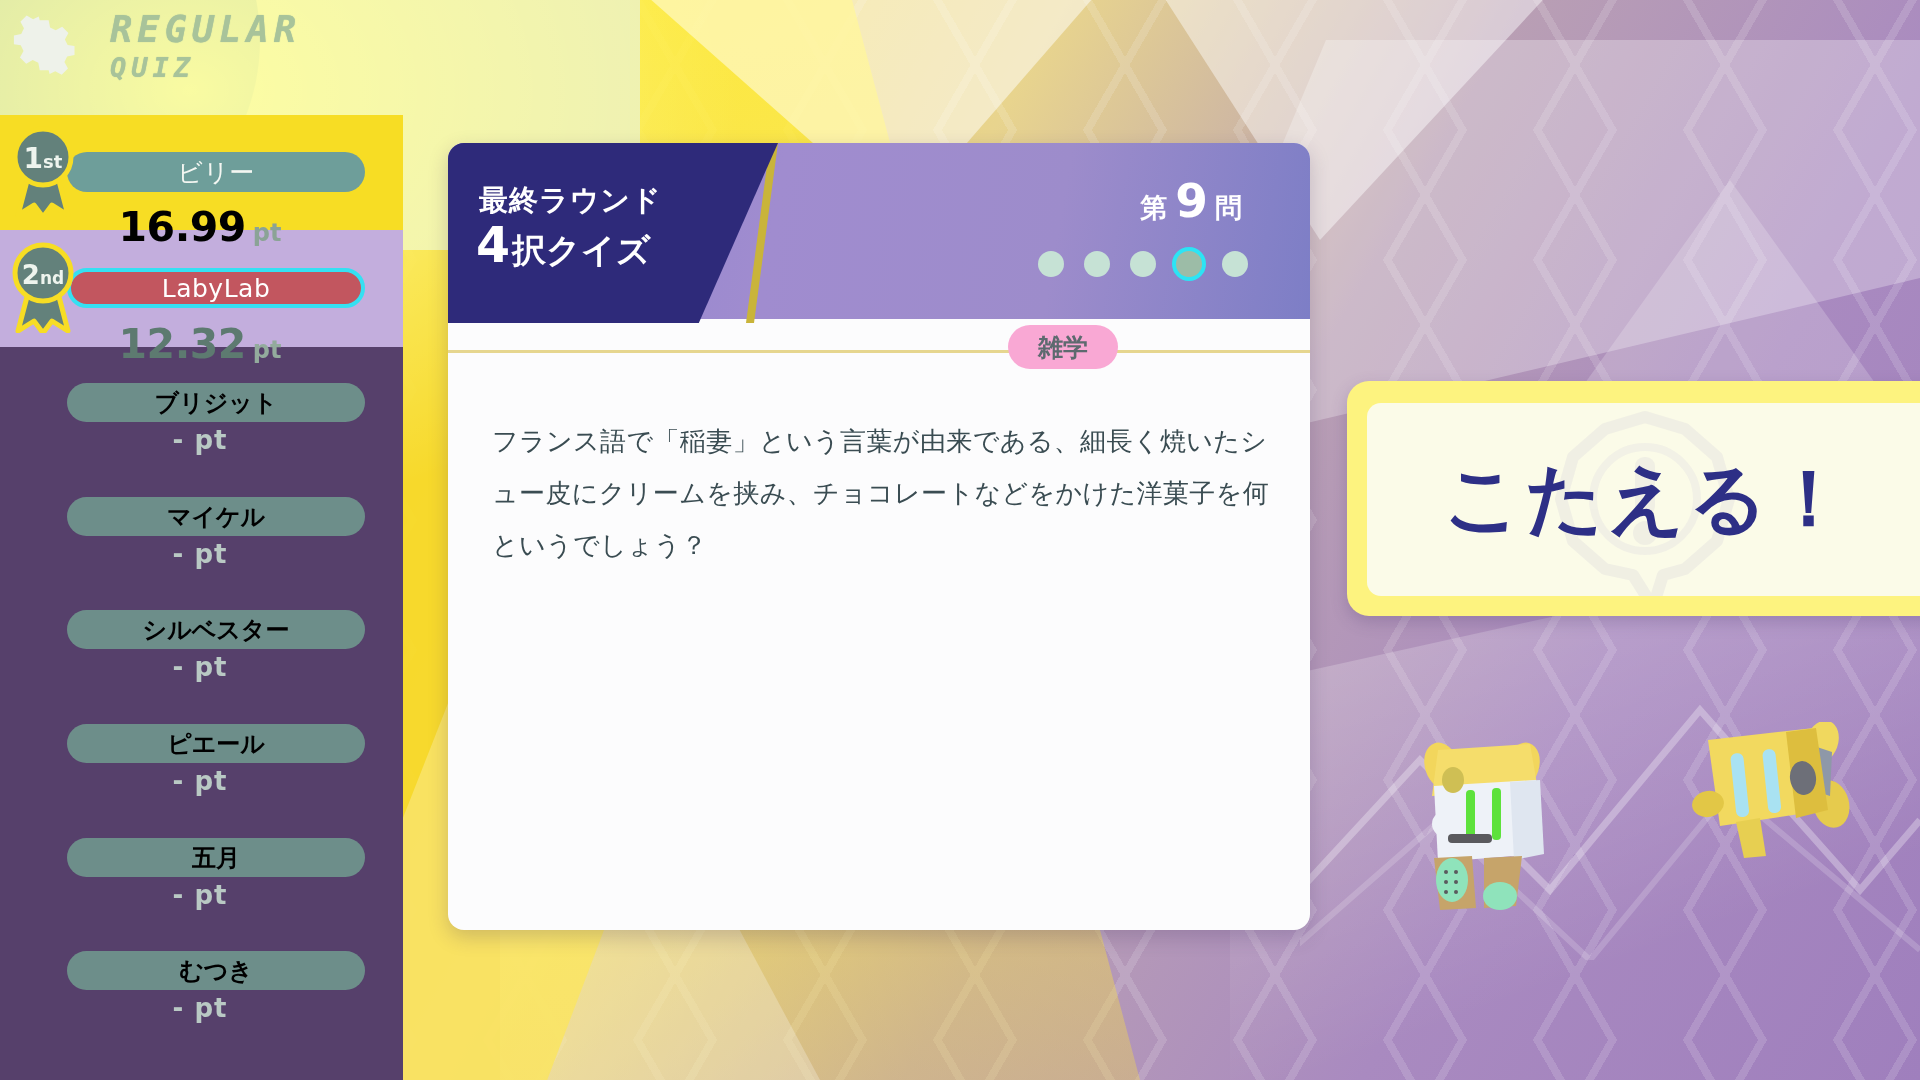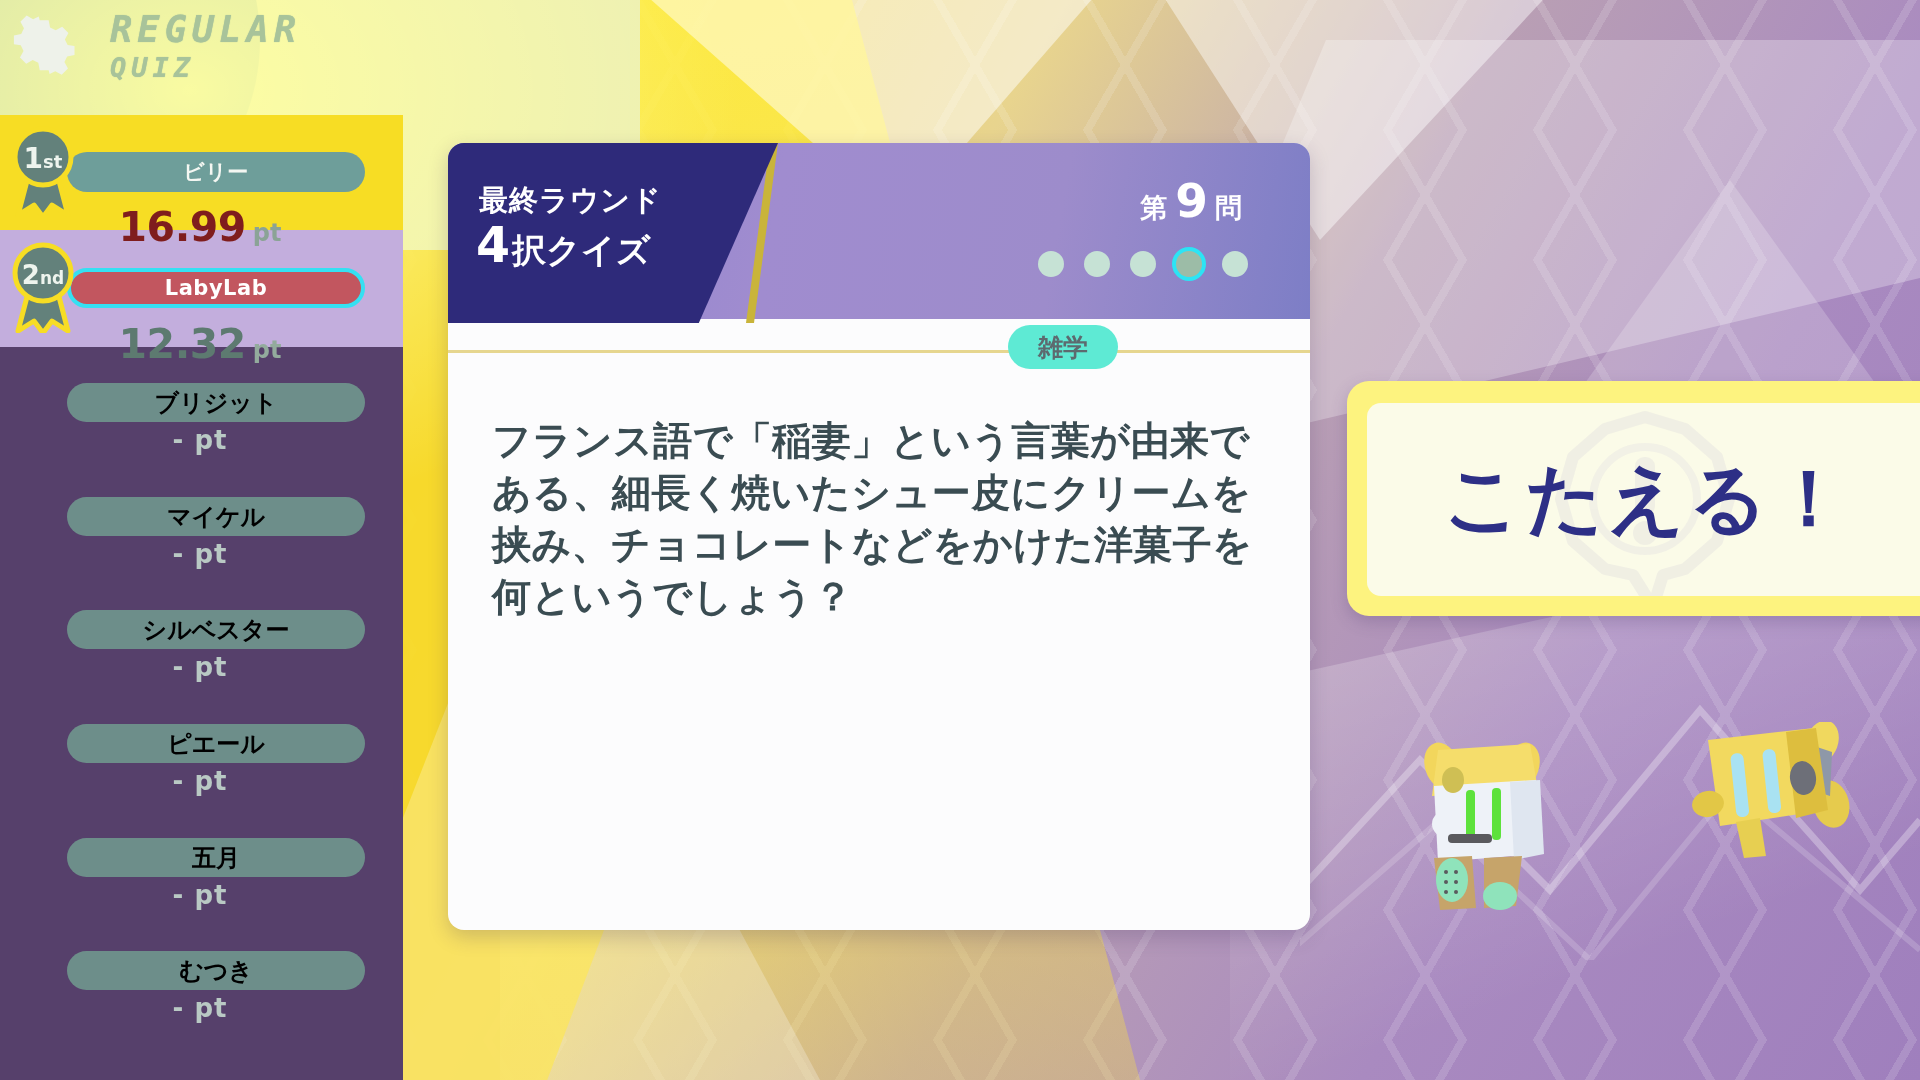--- a/index.html
+++ b/index.html
@@ -48,29 +48,29 @@
   .gear{position:absolute;left:13px;top:14px;width:62px;height:62px;color:#eef2ea;}
   .logo-text{position:absolute;left:110px;top:12px;color:#a8c39a;
     font-family:"DejaVu Sans Mono","Liberation Mono",monospace;font-weight:700;
     font-size:37px;line-height:36px;letter-spacing:5px;
     font-style:italic;text-shadow:0 0 1px #a8c39a;}
   .logo-text .l2{display:block;font-size:27px;margin-top:2px;}
   .rest{background:#56406b;position:absolute;top:347px;left:0;width:403px;height:733px;}
 
   .medal{position:absolute;left:8px;width:70px;height:92px;z-index:6;}
   .pill{position:absolute;height:40px;border-radius:22px;display:flex;align-items:center;justify-content:center;}
-  .pill span{font-size:21px;font-weight:700;letter-spacing:.5px;}
+  .pill span{font-size:25px;font-weight:400;letter-spacing:.5px;}
   .pts{position:absolute;width:100%;text-align:center;}
   .pts .val{font-size:41px;font-weight:700;letter-spacing:-.5px;}
   .pts .unit{font-size:24px;font-weight:700;margin-left:7px;}
 
   .p1-pill{left:67px;top:152px;width:298px;background:#6e9e9a;}
   .p1-pill span{color:#f4f7f2;}
   .p1-pts{top:203px;left:30px;width:340px;text-align:center;}
-  .p1-pts .val{color:#7f1d1d;}
+  .p1-pts .val{color:#000000;}
   .p1-pts .unit{color:#8ba396;}
 
   .p2-pill{left:67px;top:268px;width:298px;background:#c2565f;border:4px solid #35e0f2;}
   .p2-pill span{color:#ffffff;}
   .p2-pts{top:320px;left:30px;width:340px;text-align:center;}
   .p2-pts .val{color:#5d7a70;}
   .p2-pts .unit{color:#93ab9d;}
 
   .row{position:absolute;left:0;width:403px;}
   .row .nm{position:absolute;left:67px;width:298px;height:39px;border-radius:22px;background:#6d8e8a;
@@ -96,26 +96,26 @@
   .qno{position:absolute;right:68px;top:36px;color:#fff;font-weight:700;display:flex;align-items:baseline;}
   .qno .lb{font-size:27px;}
   .qno .num{font-size:47px;line-height:44px;margin:0 8px;letter-spacing:-1px;}
   .qno .rb{font-size:27px;}
   .dots{position:absolute;right:62px;top:108px;display:flex;gap:20px;align-items:center;}
   .dot{width:26px;height:26px;border-radius:50%;background:#c6e2d5;}
   .dot.active{background:#9cbca7;border:4px solid #2ce4f4;box-sizing:content-box;
     width:26px;height:26px;margin:-4px;}
 
   .tagline{position:absolute;left:0;top:207px;width:862px;height:3px;background:#e6d68f;}
-  .tag{position:absolute;left:560px;top:182px;width:110px;height:44px;border-radius:22px;background:#5eead4;
+  .tag{position:absolute;left:560px;top:182px;width:110px;height:44px;border-radius:22px;background:#f9a8d4;
     display:flex;align-items:center;justify-content:center;}
   .tag span{color:#5d6a6f;font-size:25px;font-weight:700;}
 
   .qtext{position:absolute;left:44px;top:272px;width:790px;color:#3a4c52;
-    font-size:39px;font-weight:700;line-height:52px;letter-spacing:.4px;}
+    font-size:26px;font-weight:400;line-height:52px;letter-spacing:.4px;}
 
   
   .ansbtn{position:absolute;left:1347px;top:381px;width:640px;height:235px;
     background:#fdf37f;border-radius:22px;box-shadow:0 6px 16px rgba(80,60,110,.25);}
   .ansbtn .inner{position:absolute;left:20px;top:22px;right:0;bottom:20px;background:#fbfbe8;border-radius:14px;overflow:hidden;}
   .ansbtn .wm{position:absolute;left:188px;top:8px;width:180px;height:200px;opacity:.5;}
   .ansbtn .lbl{position:absolute;left:0;top:0;width:560px;height:100%;
     display:flex;align-items:center;justify-content:center;color:#2d2f86;
     font-size:77px;font-weight:700;letter-spacing:3px;}
 

